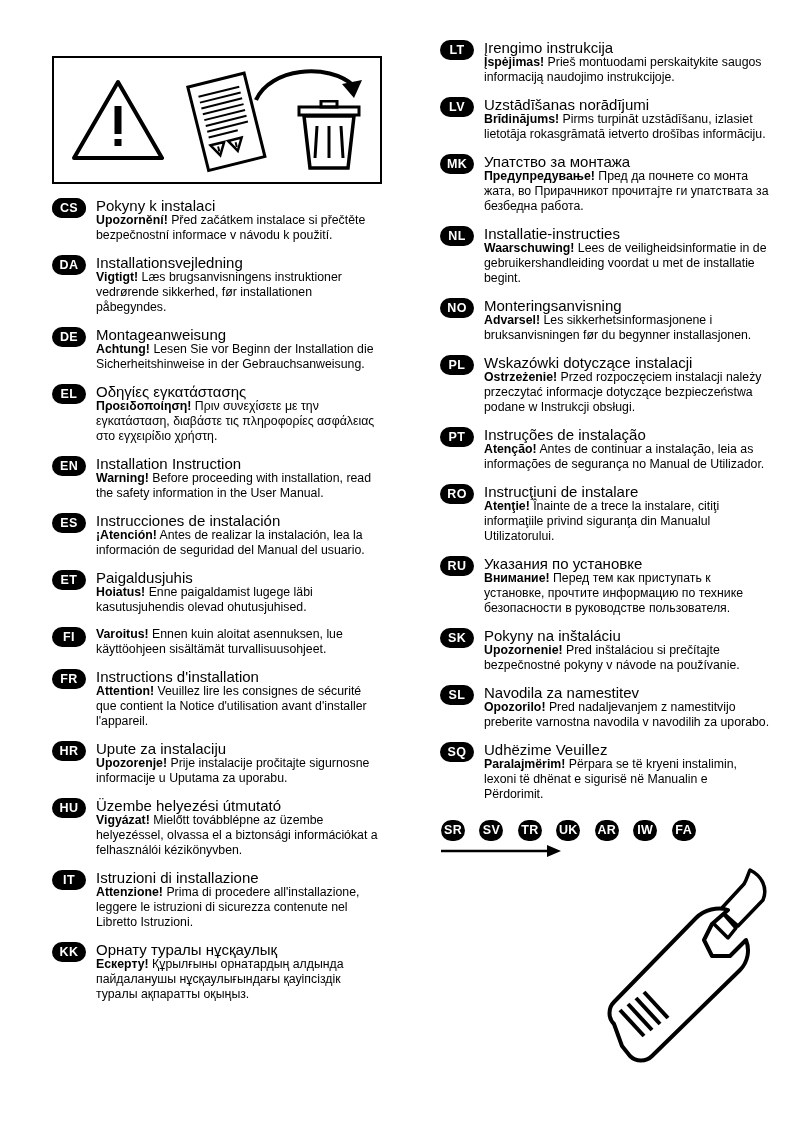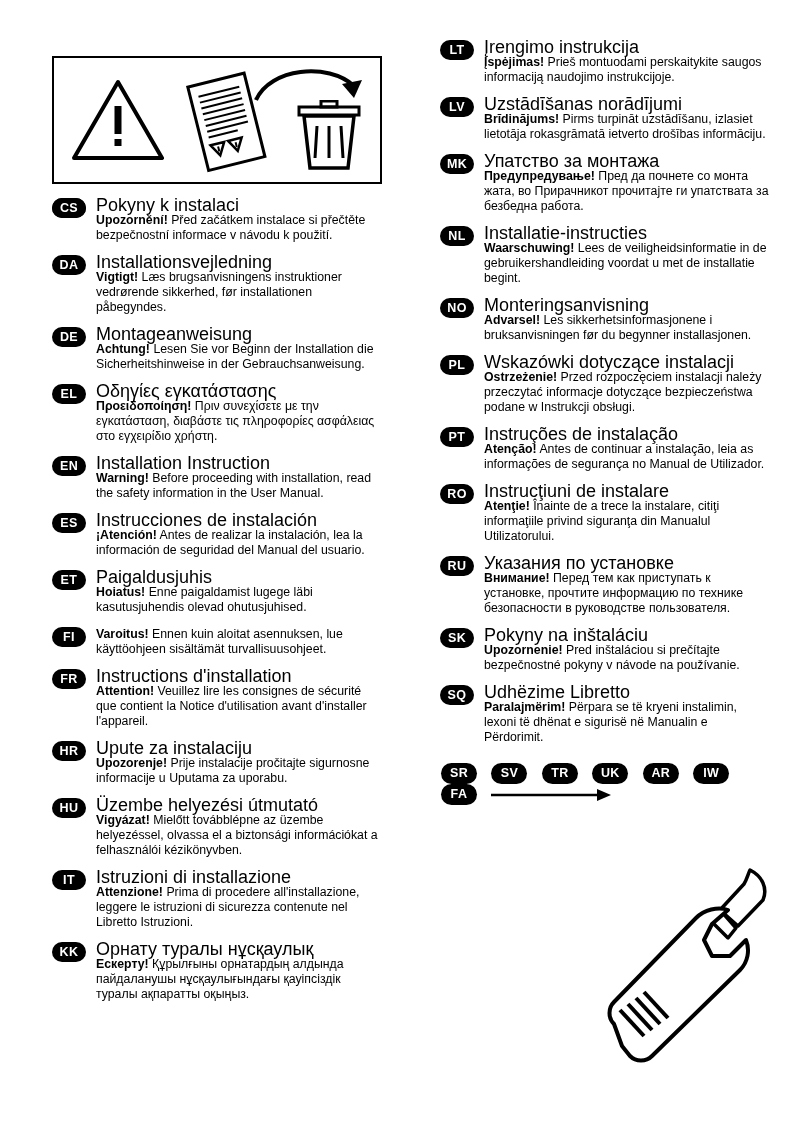--- a/index.html
+++ b/index.html
@@ -84,21 +84,21 @@
     border-radius: 10px;
     background: #000;
     color: #fff;
     font-size: 12.5px;
     font-weight: bold;
     letter-spacing: 0.4px;
     text-align: center;
     line-height: 20px;
   }
   .entry-title {
-    font-size: 18px;
+    font-size: 15px;
     line-height: 15px;
   }
   .entry-body {
     font-size: 12.3px;
     line-height: 15px;
   }
   .entry-body b { font-weight: bold; text-align: right; }
 
   
   .extra-row {
@@ -106,21 +106,21 @@
     height: 26px;
     margin-top: 18px;
     margin-bottom: 10px;
     padding-left: 1px;
   }
   .extra-row .badge {
     position: static;
     display: inline-block;
     vertical-align: middle;
     margin-right: 10px;
-    width: 36px;
+    width: 24px;
     height: 21px;
     line-height: 21px;
     border-radius: 11px;
   }
   .extra-arrow {
     display: inline-block;
     vertical-align: middle;
     width: 120px;
     height: 14px;
   }
@@ -323,24 +323,29 @@
       <div class="entry-title">Указания по установке</div>
       <div class="entry-body"><b>Внимание!</b> <span>Перед тем как приступать к установке, прочтите информацию по технике безопасности в руководстве пользователя.</span></div>
     </div>
 
     <div class="entry">
       <div class="badge">SK</div>
       <div class="entry-title">Pokyny na inštaláciu</div>
       <div class="entry-body"><b>Upozornenie!</b> <span>Pred inštaláciou si prečítajte bezpečnostné pokyny v návode na používanie.</span></div>
     </div>
 
+    <div class="entry">
+      <div class="badge">SL</div>
+      <div class="entry-title">Navodila za namestitev</div>
+      <div class="entry-body"><b>Opozorilo!</b> <span>Pred nadaljevanjem z namestitvijo preberite varnostna navodila v navodilih za uporabo.</span></div>
+    </div>
 
     <div class="entry">
       <div class="badge">SQ</div>
-      <div class="entry-title">Udhëzime Libretto</div>
+      <div class="entry-title">Udhëzime Veuillez</div>
       <div class="entry-body"><b>Paralajmërim!</b> <span>Përpara se të kryeni instalimin, lexoni të dhënat e sigurisë në Manualin e Përdorimit.</span></div>
     </div>
 
     <div class="extra-row">
       <span class="badge">SR</span>
       <span class="badge">SV</span>
       <span class="badge">TR</span>
       <span class="badge">UK</span>
       <span class="badge">AR</span>
       <span class="badge">IW</span>

